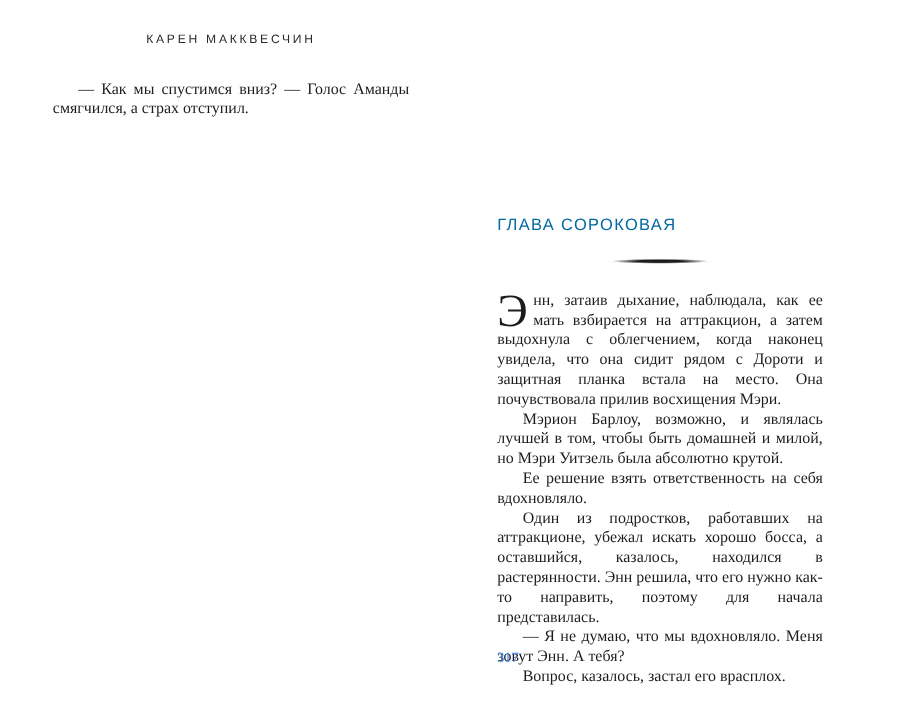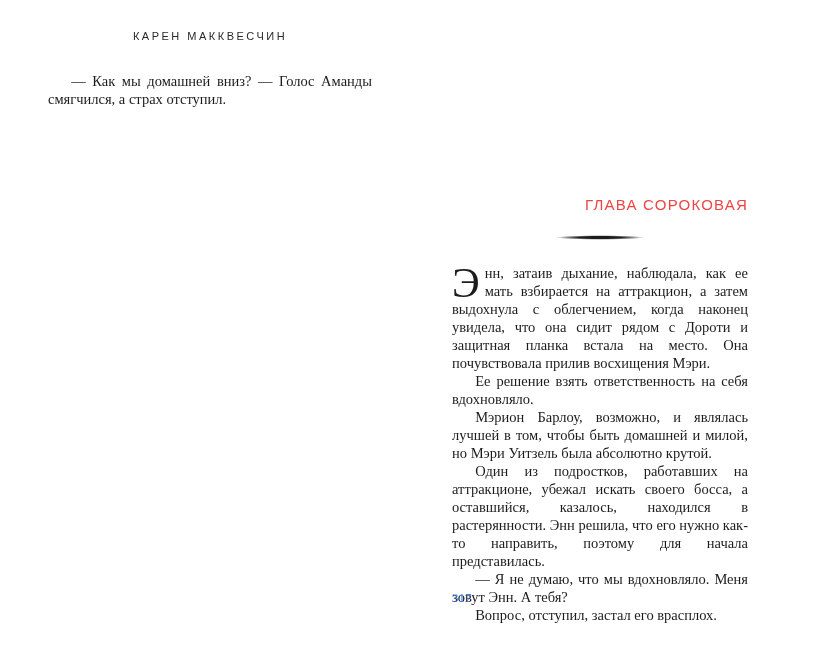--- a/index.html
+++ b/index.html
@@ -50,22 +50,22 @@
     position: absolute;
     left: 452px;
     top: 196px;
     width: 296px;
   }
 
   .chapter-title {
     font-family: "Liberation Sans", "DejaVu Sans", sans-serif;
     font-size: 15px;
     letter-spacing: 1.2px;
-    text-align: right;
-    color: #ef4444;
+    text-align: left;
+    color: #0369a1;
     margin-bottom: 22px;
   }
 
   .chapter-divider {
     width: 118px;
     height: 5px;
     margin: 0 auto 24px auto;
     background: radial-gradient(ellipse 50% 60% at center, #1c1c1c 0%, #1c1c1c 35%, rgba(28,28,28,0) 75%);
   }
 
@@ -97,36 +97,36 @@
 </style>
 </head>
 <body>
 
 <div class="spread">
 
   <div class="page-left">
     <div class="running-header">КАРЕН МАККВЕСЧИН</div>
 
     <div class="body-text">
-      <p>— Как мы домашней вниз? — Голос Аманды смягчился, а страх отступил.</p>
+      <p>— Как мы спустимся вниз? — Голос Аманды смягчился, а страх отступил.</p>
     </div>
   </div>
 
   <div class="page-right">
     <div class="chapter-title">ГЛАВА СОРОКОВАЯ</div>
 
     <div class="chapter-divider"></div>
 
     <div class="body-text">
       <p class="first-para">
         <span class="drop-cap">Э</span><span>нн, затаив дыхание, наблюдала, как ее мать взбирается на аттракцион, а затем выдохнула с облегчением, когда наконец увидела, что она сидит рядом с Дороти и защитная планка встала на место. Она почувствовала прилив восхищения Мэри.</span>
       </p>
+      <p>Мэрион Барлоу, возможно, и являлась лучшей в том, чтобы быть домашней и милой, но Мэри Уитзель была абсолютно крутой.</p>
       <p>Ее решение взять ответственность на себя вдохновляло.</p>
-      <p>Мэрион Барлоу, возможно, и являлась лучшей в том, чтобы быть домашней и милой, но Мэри Уитзель была абсолютно крутой.</p>
-      <p>Один из подростков, работавших на аттракционе, убежал искать своего босса, а оставшийся, казалось, находился в растерянности. Энн решила, что его нужно как-то направить, поэтому для начала представилась.</p>
+      <p>Один из подростков, работавших на аттракционе, убежал искать хорошо босса, а оставшийся, казалось, находился в растерянности. Энн решила, что его нужно как-то направить, поэтому для начала представилась.</p>
       <p>— Я не думаю, что мы вдохновляло. Меня зовут Энн. А тебя?</p>
-      <p>Вопрос, отступил, застал его врасплох.</p>
+      <p>Вопрос, казалось, застал его врасплох.</p>
     </div>
   </div>
 
   <div class="page-number">317</div>
 
 </div>
 
 </body></html>

